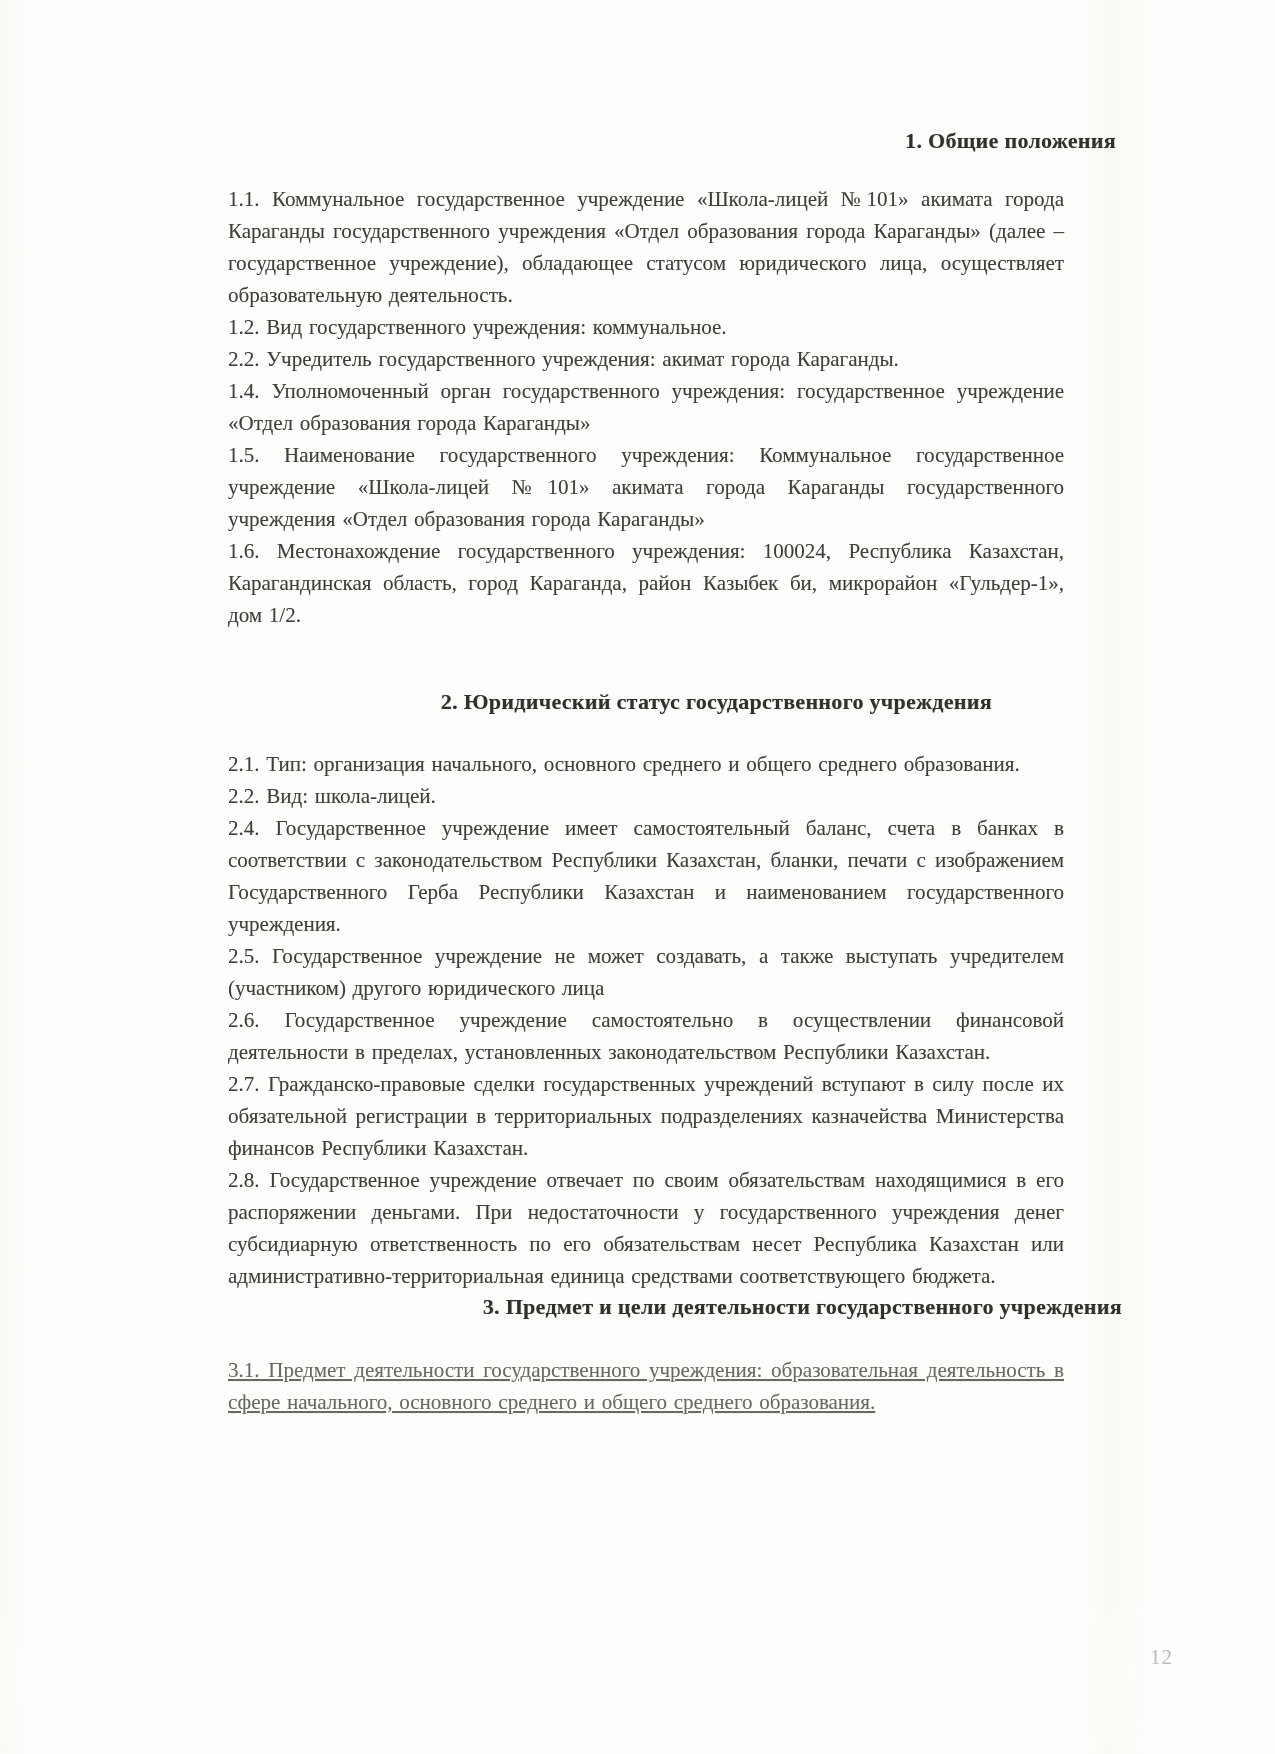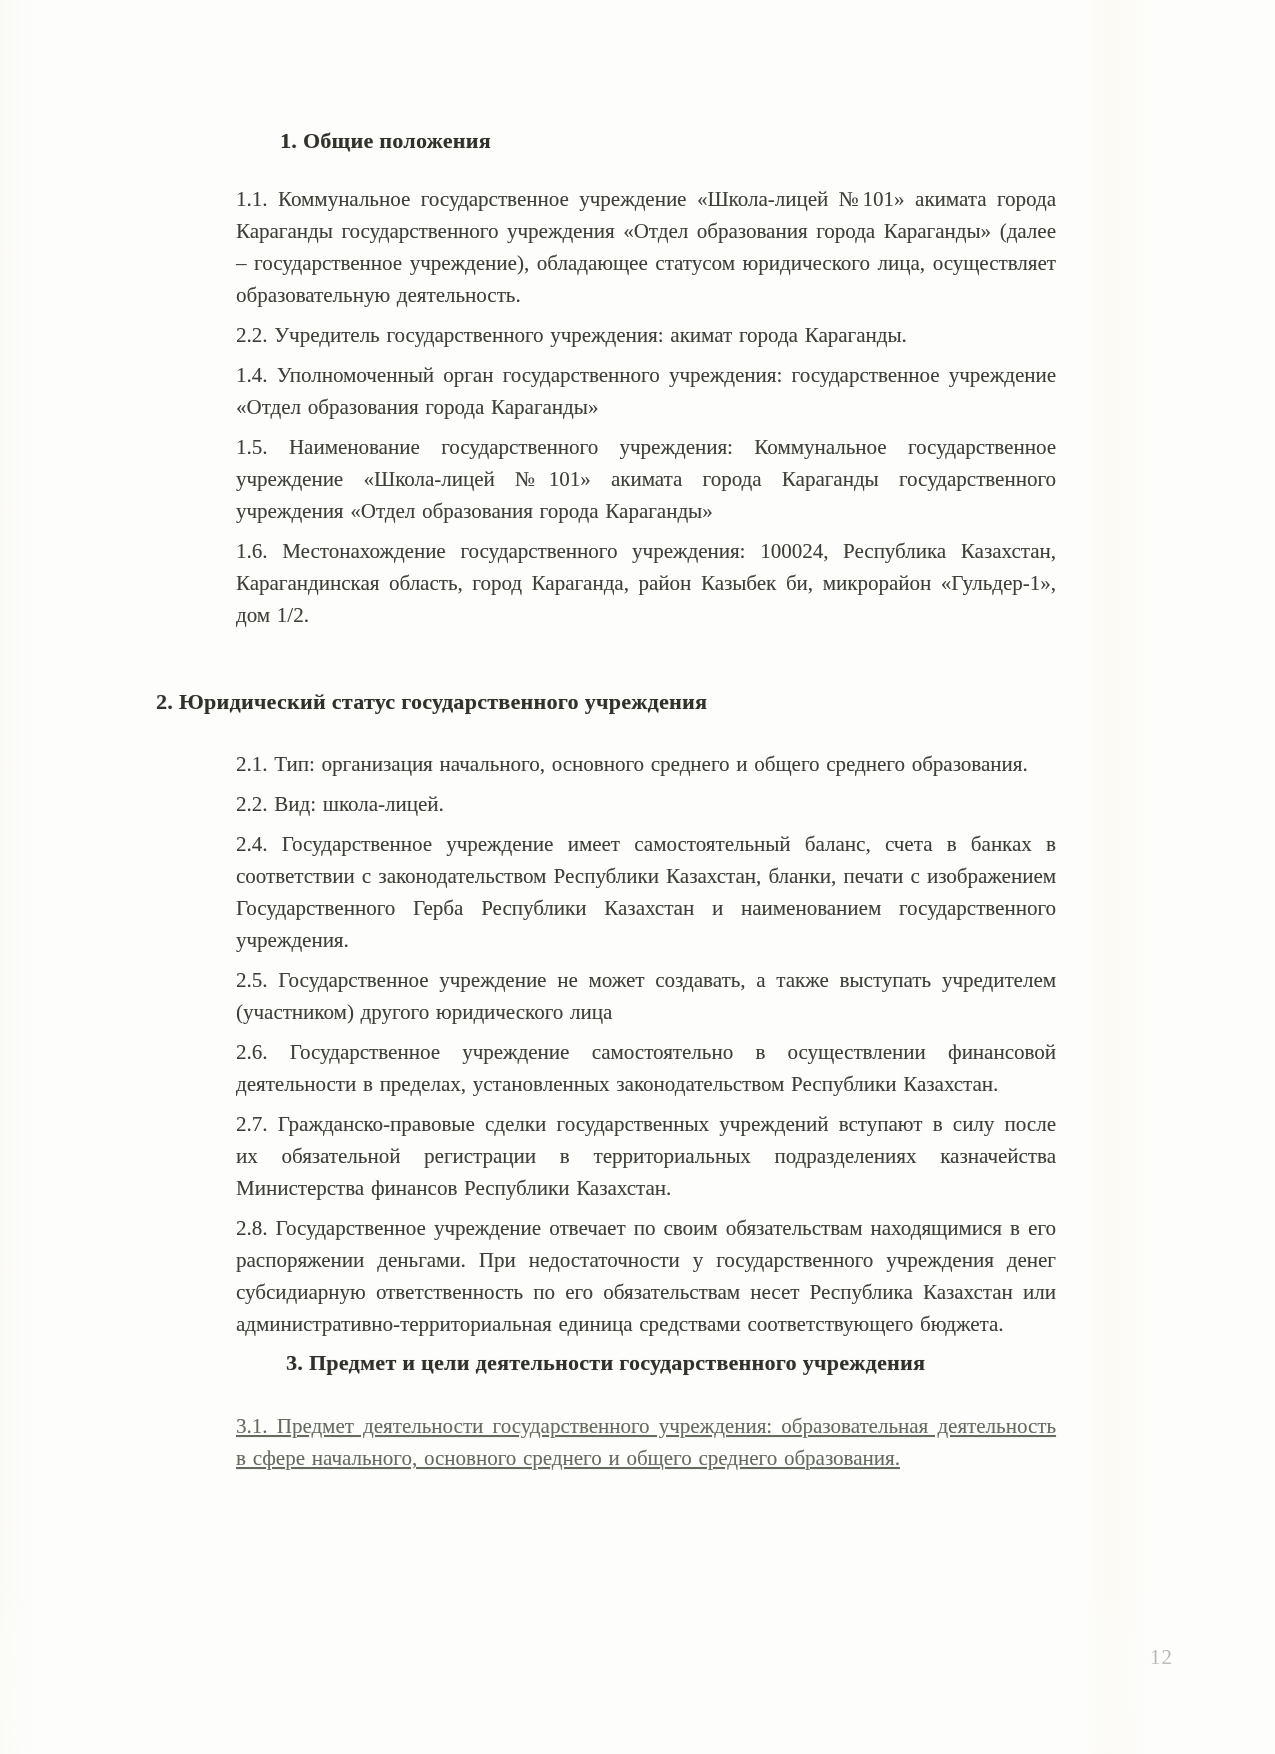--- a/index.html
+++ b/index.html
@@ -46,35 +46,35 @@
     left: 228px;
     top: 126px;
     width: 836px;
   }
 
   .heading {
     font-size: 22px;
     line-height: 30px;
     font-weight: bold;
     color: #31302b;
-    text-align: left;
+    text-align: right;
     margin: 0 0 27px 0;
     letter-spacing: 0.3px;
     text-shadow: 0.4px 0.4px 0.7px rgba(49,48,43,0.35);
   }
 
   
   section:nth-of-type(1) .heading { transform: translateX(52px); }
   section:nth-of-type(2) .heading { transform: translateX(-72px); margin-top: 56px; margin-bottom: 31px; }
   section:nth-of-type(3) .heading { transform: translateX(58px); margin-bottom: 32px; }
 
   .para {
     font-size: 21px;
     line-height: 32px;
-    margin: 8px;
+    margin: 0;
     text-align: justify;
     word-spacing: 1.5px;
     color: #3f3e38;
     text-shadow: 0.3px 0.3px 0.6px rgba(63,62,56,0.3);
   }
 
   
   .para.faded {
     color: #666b60;
     text-shadow: 0.3px 0.3px 0.6px rgba(102,107,96,0.25);
@@ -93,20 +93,21 @@
 </style>
 </head>
 <body>
 
 <div class="page">
   <main class="content">
 
     <section>
       <h2 class="heading">1. Общие положения</h2>
       <p class="para">1.1. Коммунальное государственное учреждение «Школа-лицей №101» акимата города Караганды государственного учреждения «Отдел образования города Караганды» (далее – государственное учреждение), обладающее статусом юридического лица, осуществляет образовательную деятельность.</p>
+      <p class="para">1.2. Вид государственного учреждения: коммунальное.</p>
       <p class="para">2.2. Учредитель государственного учреждения: акимат города Караганды.</p>
       <p class="para">1.4. Уполномоченный орган государственного учреждения: государственное учреждение «Отдел образования города Караганды»</p>
       <p class="para">1.5. Наименование государственного учреждения: Коммунальное государственное учреждение «Школа-лицей №101» акимата города Караганды государственного учреждения «Отдел образования города Караганды»</p>
       <p class="para">1.6. Местонахождение государственного учреждения: 100024, Республика Казахстан, Карагандинская область, город Караганда, район Казыбек би, микрорайон «Гульдер-1», дом 1/2.</p>
     </section>
 
     <section>
       <h2 class="heading">2. Юридический статус государственного учреждения</h2>
       <p class="para">2.1. Тип: организация начального, основного среднего и общего среднего образования.</p>
       <p class="para">2.2. Вид: школа-лицей.</p>

